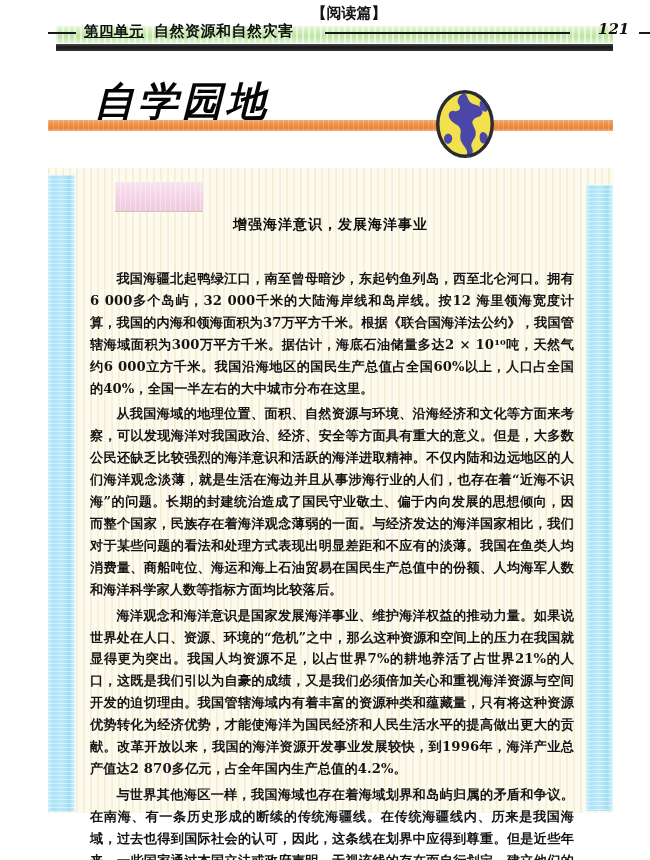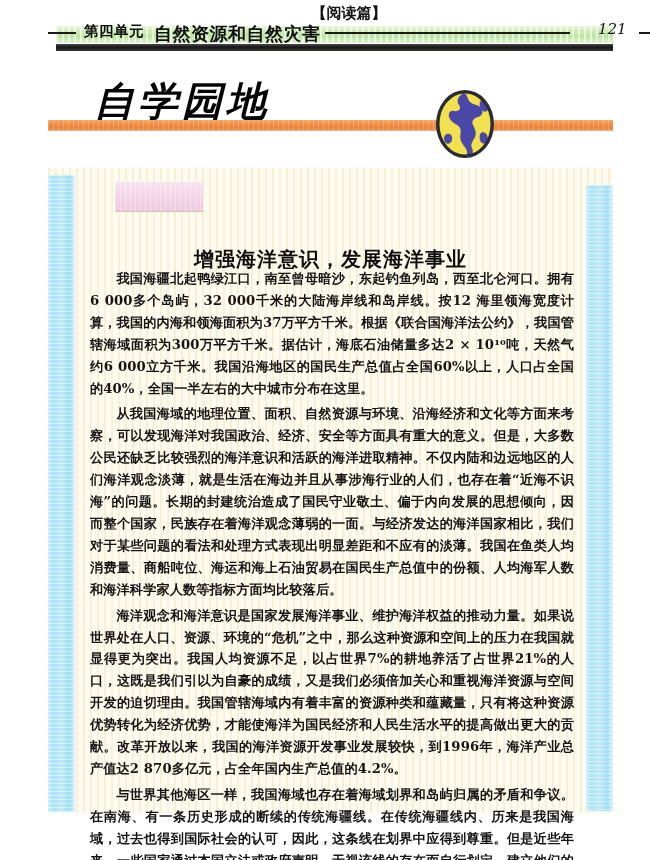--- a/index.html
+++ b/index.html
@@ -84,40 +84,41 @@
   .rh-unit {
     position: absolute;
     left: 36px;
     top: 2px;
     font-family: "DejaVu Serif", serif;
     font-size: 14.5px;
     font-weight: bold;
     color: #111;
     letter-spacing: .5px;
     white-space: nowrap;
+    text-decoration: underline;
   }
   .rh-chapter {
     position: absolute;
     left: 106px;
     top: 2px;
     font-family: "DejaVu Serif", serif;
-    font-size: 18px;
+    font-size: 15px;
     font-weight: bold;
     color: #111;
     letter-spacing: .5px;
     white-space: nowrap;
     text-align: right;
   }
   .rh-pageno {
     position: absolute;
     left: 550px;
     top: 0px;
     font-family: "DejaVu Serif", serif;
     font-style: italic;
-    font-weight: normal;
+    font-weight: bold;
     font-size: 15px;
     color: #111;
   }
 
   
   .section-title {
     position: absolute;
     left: 94px;
     top: 74px;
     font-family: "DejaVu Serif", serif;
@@ -231,25 +232,25 @@
     color: #141414;
     z-index: 7;
     letter-spacing: 0px;
     padding-left: 48px;
   }
 
   
   .article-title {
     position: absolute;
     left: 48px;
-    top: 246px;
+    top: 216px;
     width: 565px;
     text-align: center;
     font-family: "DejaVu Serif", serif;
-    font-size: 20px;
+    font-size: 14px;
     font-weight: bold;
     color: #0d0d0d;
     letter-spacing: 1px;
     z-index: 6;
   }
 
   .article-body {
     position: absolute;
     left: 86px;
     top: 264px;

